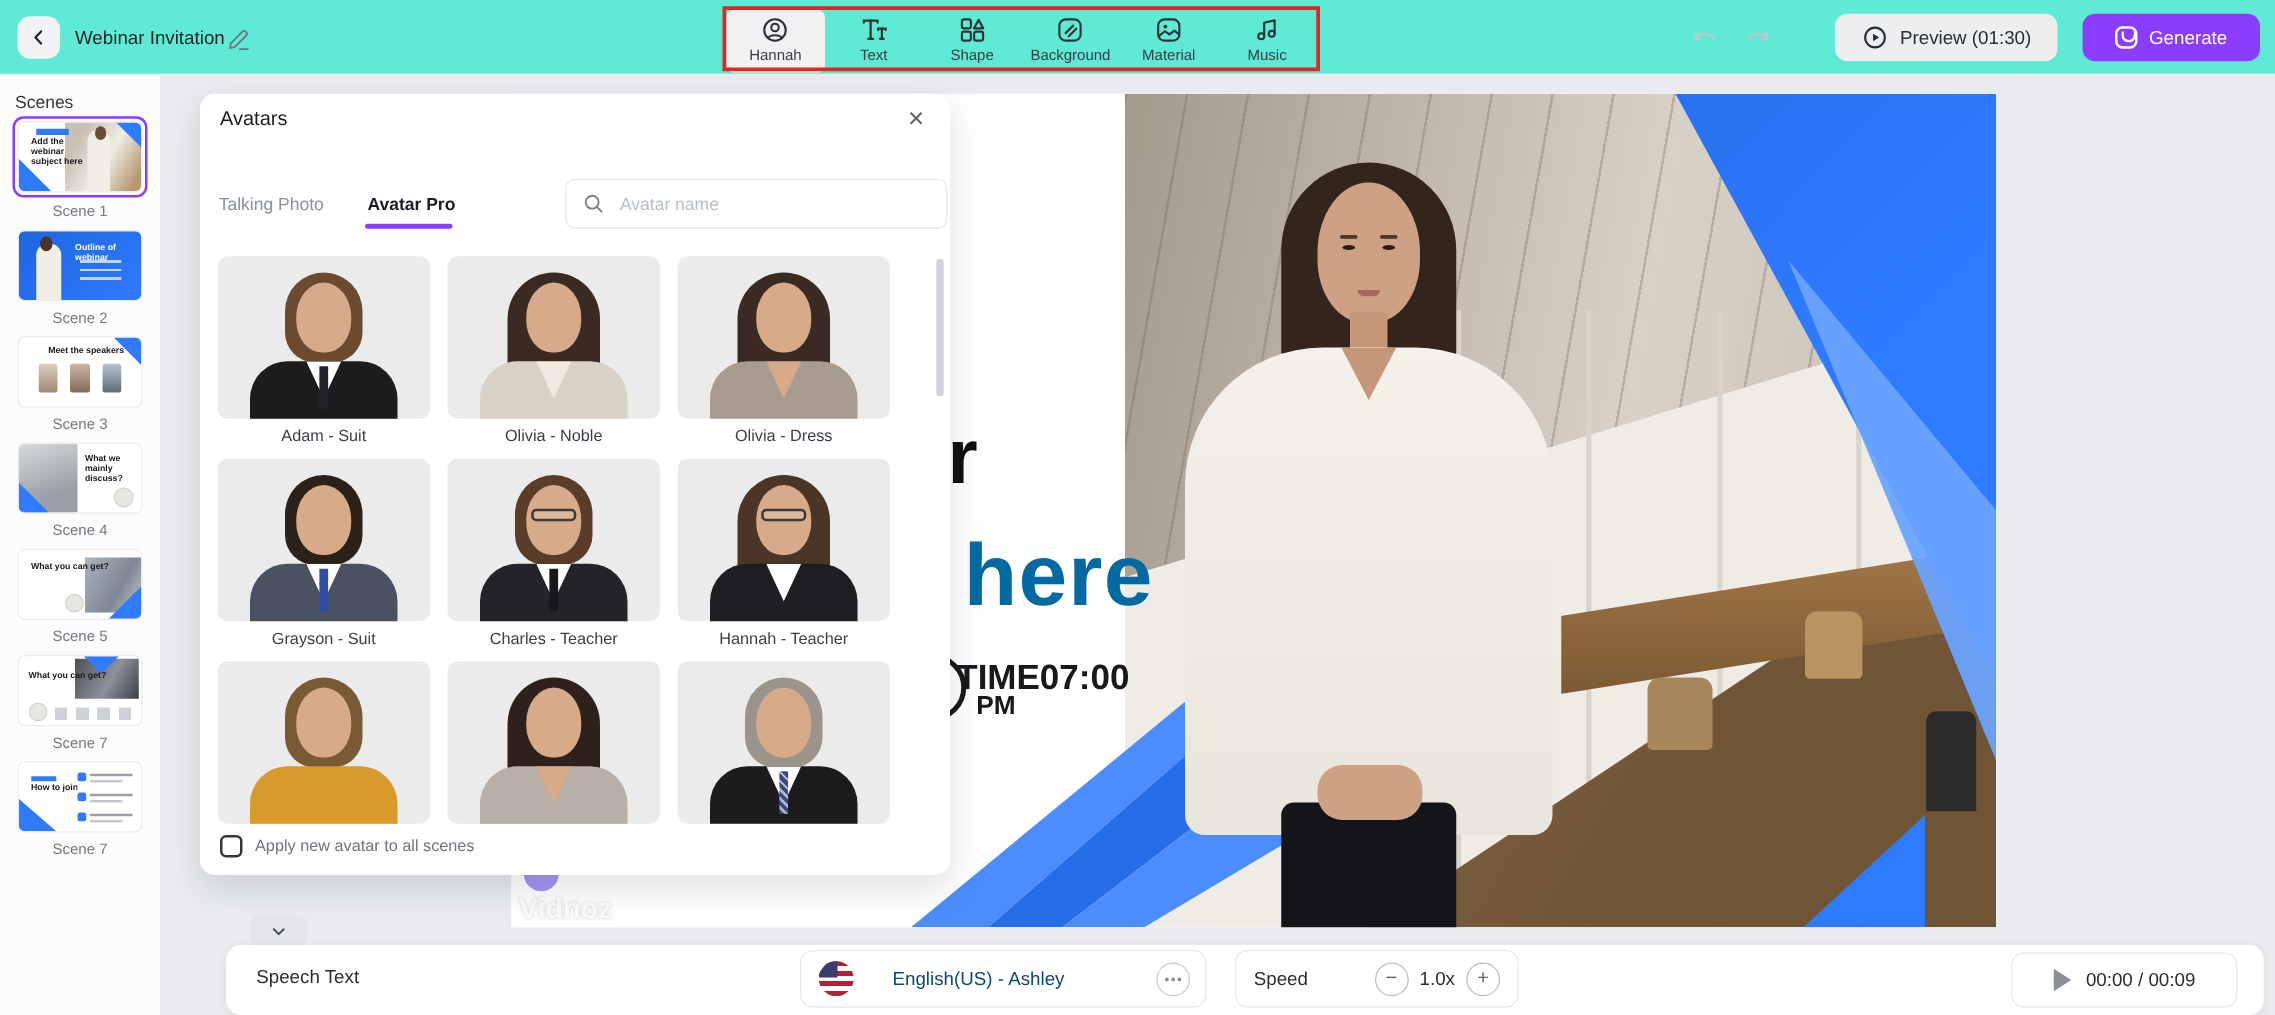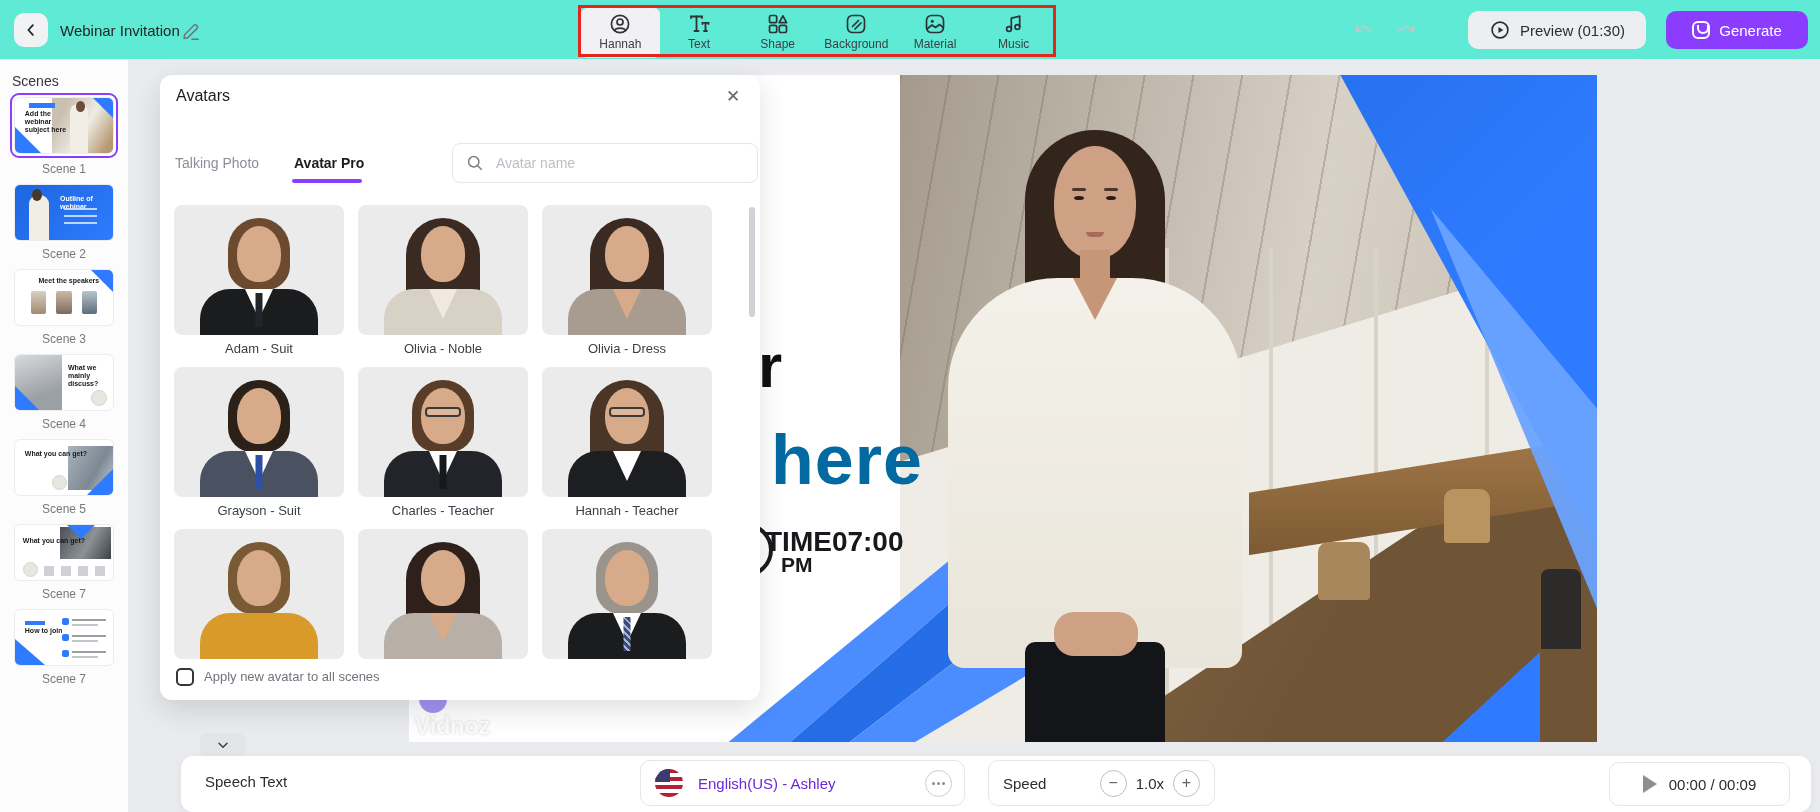--- a/index.html
+++ b/index.html
@@ -162,21 +162,21 @@
 
   
   .collapse-btn{position:absolute;left:200px;top:733px;width:46px;height:24px;background:#e3e5e9;border-radius:7px;display:flex;align-items:center;justify-content:center;cursor:pointer;z-index:15;}
 
   
   .bottombar{position:absolute;left:181px;top:756px;width:1630px;height:56px;background:#fff;border-radius:12px;box-shadow:0 2px 10px rgba(30,34,40,.06);z-index:25;}
   .speech-label{position:absolute;left:24px;top:17px;font-size:15px;color:#2a2e33;}
   .voice-box{position:absolute;left:459px;top:4px;width:325px;height:46px;border:1px solid #e4e6ea;border-radius:10px;display:flex;align-items:center;padding:0 12px 0 14px;cursor:pointer;}
   .flag{width:28px;height:28px;border-radius:50%;overflow:hidden;position:relative;background:repeating-linear-gradient(#b22234 0 4px,#fff 4px 8px);flex:0 0 auto;}
   .flag::after{content:"";position:absolute;left:0;top:0;width:15px;height:13px;background:#3c3b6e;}
-  .voice-name{font-size:15px;color:#6d28d9;margin-left:15px;flex:1;}
+  .voice-name{font-size:15px;color:#0c4a6e;margin-left:31px;flex:1;}
   .more-btn{width:27px;height:27px;border:1px solid #c9cdd2;border-radius:50%;display:flex;align-items:center;justify-content:center;gap:2px;flex:0 0 auto;cursor:pointer;}
   .more-btn i{width:3px;height:3px;border-radius:50%;background:#878d94;}
   .speed-box{position:absolute;left:807px;top:4px;width:227px;height:46px;border:1px solid #e4e6ea;border-radius:10px;display:flex;align-items:center;padding:0 14px;}
   .speed-label{font-size:15px;color:#2a2e33;flex:1;}
   .step-btn{width:27px;height:27px;border:1px solid #b9bec4;border-radius:50%;display:flex;align-items:center;justify-content:center;font-size:16px;color:#5f666d;cursor:pointer;flex:0 0 auto;}
   .speed-value{font-size:15px;color:#2a2e33;margin:0 9px;}
   .time-box{position:absolute;left:1428px;top:6px;width:181px;height:44px;border:1px solid #e4e6ea;border-radius:10px;display:flex;align-items:center;justify-content:center;gap:12px;}
   .play-tri{width:0;height:0;border-left:14px solid #8a8f98;border-top:9px solid transparent;border-bottom:9px solid transparent;cursor:pointer;}
   .time-text{font-size:15px;color:#2a2e33;}
   svg{display:block;}

